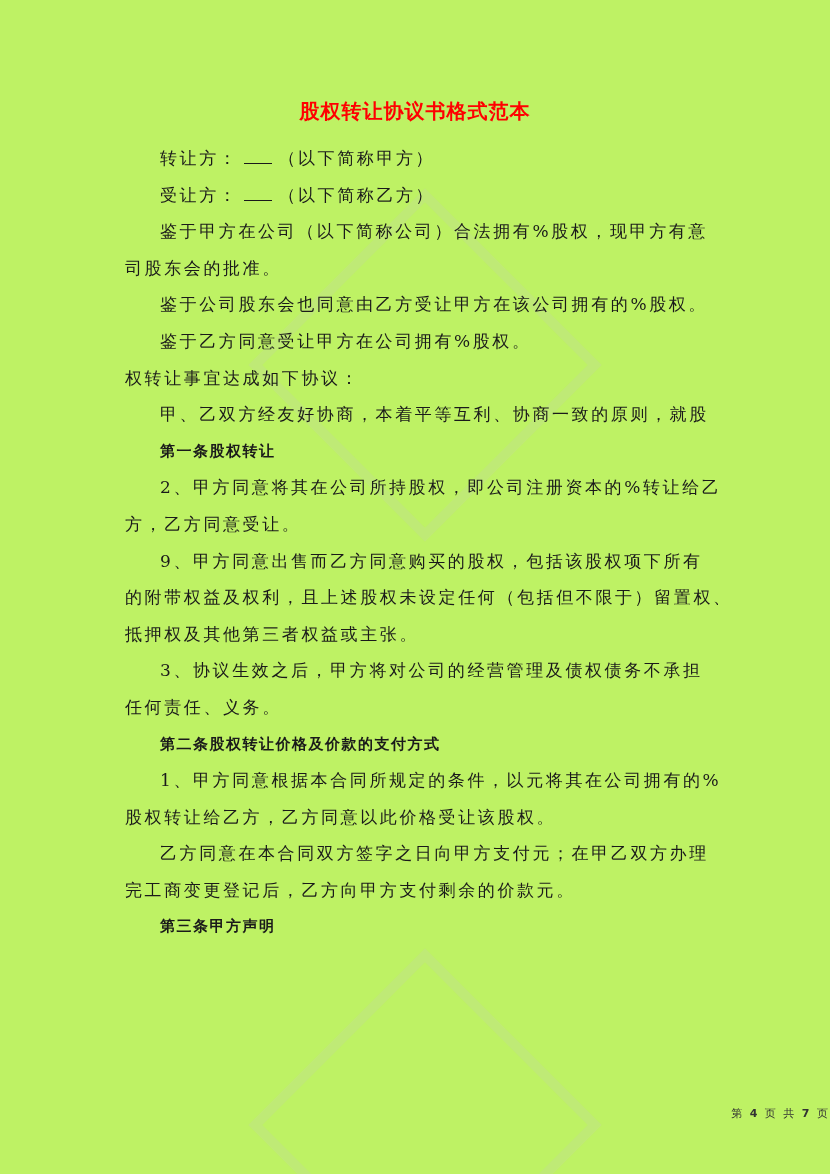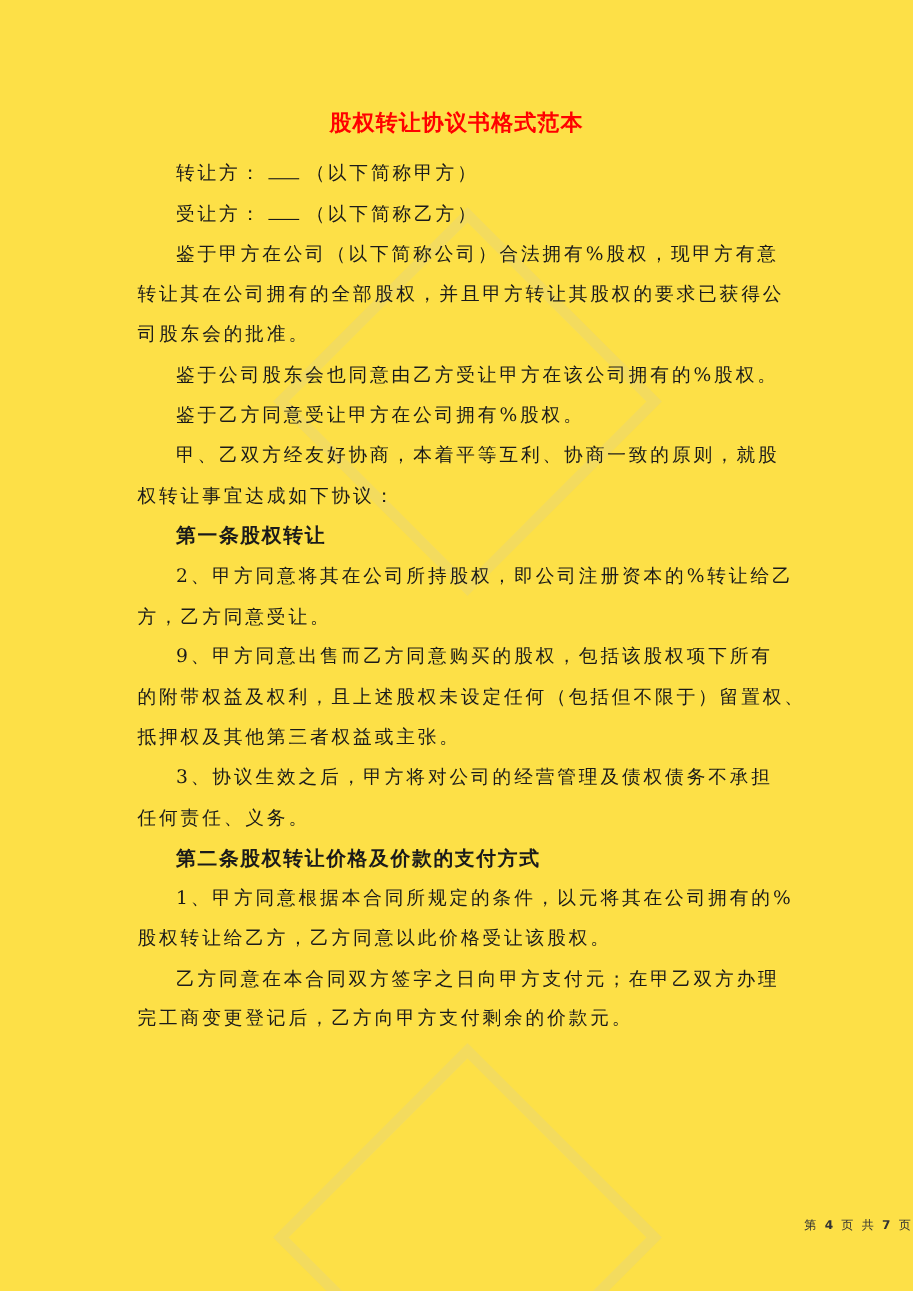--- a/index.html
+++ b/index.html
@@ -13,21 +13,21 @@
       position: relative;
       overflow: hidden;
       font-family: "DejaVu Serif", "Liberation Serif", serif;
       color: #1a1a1a;
     }
     .page {
       position: absolute;
       left: 0; top: 0;
       width: 830px;
       height: 1174px;
-      background: #fde047;
+      background: #bef264;
     }
     .watermark {
       position: absolute;
       pointer-events: none;
       border: 10px solid rgba(200,200,200,0.18);
       transform: rotate(45deg);
     }
     .wm1 { left: 300px; top: 240px; width: 230px; height: 230px; }
     .wm2 { left: 300px; top: 1000px; width: 230px; height: 230px; }
 
@@ -54,21 +54,21 @@
       line-height: 36.6px;
       height: 36.6px;
       letter-spacing: 2.6px;
       white-space: nowrap;
     }
     .indent { padding-left: 35px; }
     .bold {
       font-family: Liberation Serif, serif;
       font-weight: bold;
       letter-spacing: 1.5px;
-      font-size: 18px;
+      font-size: 15px;
     }
     .blank {
       display: inline-block;
       width: 28px;
       border-bottom: 1px solid #1a1a1a;
       height: 14px;
       margin: 0 6px;
       vertical-align: baseline;
     }
     .footer {
@@ -91,39 +91,39 @@
   <div class="watermark wm1"></div>
   <div class="watermark wm2"></div>
 
   <div class="title">股权转让协议书格式范本</div>
 
   <div class="content">
     <div class="line indent"><span>转让方：</span><span class="blank"></span><span>（以下简称甲方）</span></div>
     <div class="line indent"><span>受让方：</span><span class="blank"></span><span>（以下简称乙方）</span></div>
 
     <div class="line indent">鉴于甲方在公司（以下简称公司）合法拥有%股权，现甲方有意</div>
-    <div class="line">转让其在公司拥有的全部股权，并且甲方转让其股权的要求已获得公</div>
     <div class="line">司股东会的批准。</div>
     <div class="line indent">鉴于公司股东会也同意由乙方受让甲方在该公司拥有的%股权。</div>
     <div class="line indent">鉴于乙方同意受让甲方在公司拥有%股权。</div>
+    <div class="line">权转让事宜达成如下协议：</div>
     <div class="line indent">甲、乙双方经友好协商，本着平等互利、协商一致的原则，就股</div>
-    <div class="line">权转让事宜达成如下协议：</div>
     <div class="line indent bold">第一条股权转让</div>
     <div class="line indent">2、甲方同意将其在公司所持股权，即公司注册资本的%转让给乙</div>
     <div class="line">方，乙方同意受让。</div>
     <div class="line indent">9、甲方同意出售而乙方同意购买的股权，包括该股权项下所有</div>
     <div class="line">的附带权益及权利，且上述股权未设定任何（包括但不限于）留置权、</div>
     <div class="line">抵押权及其他第三者权益或主张。</div>
     <div class="line indent">3、协议生效之后，甲方将对公司的经营管理及债权债务不承担</div>
     <div class="line">任何责任、义务。</div>
     <div class="line indent bold">第二条股权转让价格及价款的支付方式</div>
     <div class="line indent">1、甲方同意根据本合同所规定的条件，以元将其在公司拥有的%</div>
     <div class="line">股权转让给乙方，乙方同意以此价格受让该股权。</div>
     <div class="line indent">乙方同意在本合同双方签字之日向甲方支付元；在甲乙双方办理</div>
     <div class="line">完工商变更登记后，乙方向甲方支付剩余的价款元。</div>
+    <div class="line indent bold">第三条甲方声明</div>
   </div>
 
   <div class="footer">
     <span>第</span>
     <span class="num">4</span>
     <span>页 共</span>
     <span class="num">7</span>
     <span>页</span>
   </div>
 </div>

